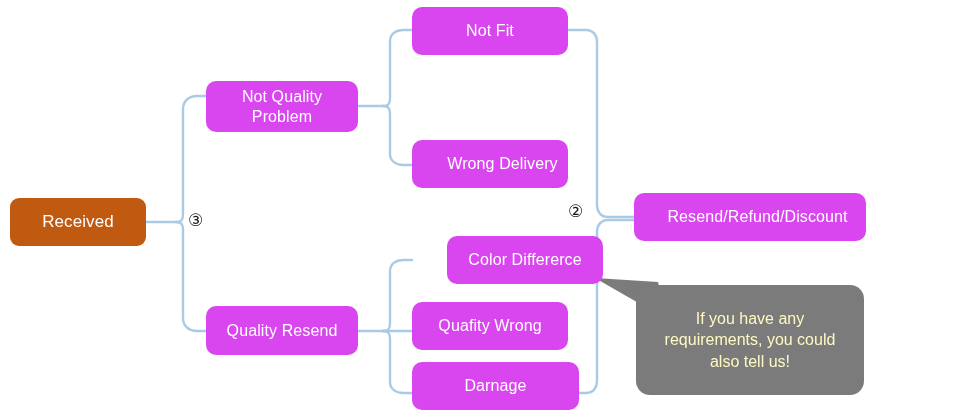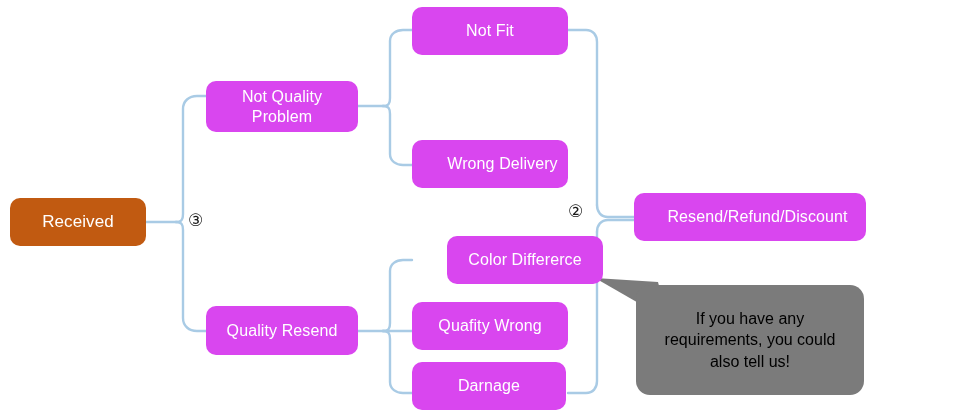--- a/index.html
+++ b/index.html
@@ -29,33 +29,33 @@
     justify-content: center;
     text-align: center;
     color: #ffffff;
     border-radius: 10px;
     box-sizing: border-box;
     padding: 2px 8px;
     line-height: 1.22;
     letter-spacing: 0.1px;
   }
   .node.gray   { background: #d946ef; }
-  .node.orange { background: #c15a11; }
+  .node.orange { background: #c15a11; border-radius: 9px; }
 
   .marker {
     position: absolute;
     color: #1a1a1a;
     font-family: "DejaVu Sans", sans-serif;
     font-size: 17px;
     line-height: 1;
   }
 
   .callout {
     position: absolute;
-    color: #000000;
+    color: #fef9c3;
     display: flex;
     align-items: center;
     justify-content: center;
     text-align: center;
     background: #7b7b7b;
     border-radius: 14px;
     box-sizing: border-box;
     padding: 6px 14px;
     line-height: 1.33;
   }
@@ -121,21 +121,21 @@
   </div>
 
   <div class="node gray" style="left:412px; top:236px; width:156px; height:48px; font-size:16px;margin-left:35px;">
     <span>Color Differerce</span>
   </div>
 
   <div class="node gray" style="left:412px; top:302px; width:156px; height:48px; font-size:16px;">
     <span>Quafity Wrong</span>
   </div>
 
-  <div class="node gray" style="left:412px; top:362px; width:154px; height:48px; font-size:16px;">
+  <div class="node gray" style="left:412px; top:362px; width:167px; height:48px; font-size:16px;">
     <span>Darnage</span>
   </div>
 
   <div class="node gray" style="left:634px; top:193px; width:232px; height:48px; font-size:16px;padding-left:23px;">
     <span>Resend/Refund/Discount</span>
   </div>
 
   <div class="callout" style="left:636px; top:285px; width:228px; height:110px; font-size:16px;">
     <span>If you have any requirements, you could also tell us!</span>
   </div>

